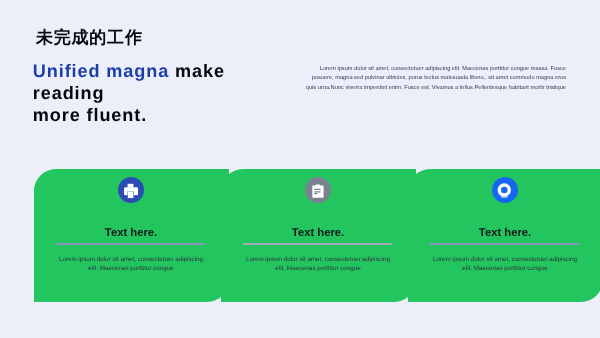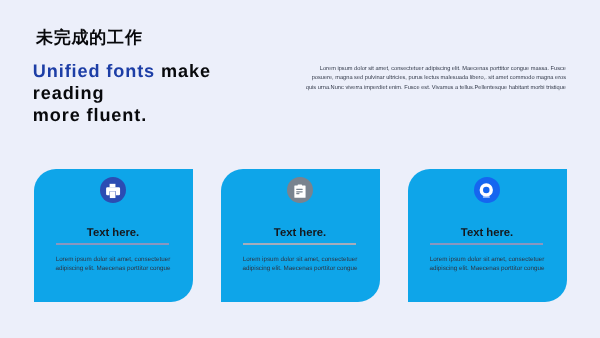--- a/index.html
+++ b/index.html
@@ -3,33 +3,33 @@
 <meta charset="utf-8">
 <style>
   html,body{margin:0;padding:0;}
   *{-webkit-font-smoothing:antialiased;text-rendering:geometricPrecision;}
   body{width:600px;height:338px;background:#ecefFa;font-family:"Liberation Sans",sans-serif;overflow:hidden;position:relative;}
   .slide{position:absolute;inset:0;background:#ecefFa;}
   .cn-title{position:absolute;left:36px;top:29px;font-size:17px;font-weight:bold;color:#08090c;letter-spacing:0.78px;line-height:18px;}
   .headline{position:absolute;left:32.8px;top:59.5px;font-size:18.1px;letter-spacing:0.9px;font-weight:bold;line-height:22px;color:#08090c;width:240px;}
   .headline .hl{color:#1d3ea6;}
   .lead{position:absolute;left:302px;top:65.2px;width:264px;font-size:5.67px;line-height:9.25px;color:#333a4a;text-align:right;}
-  .card{position:absolute;top:169px;width:159px;height:133px;background:#0ea5e9;border-radius:22px 0 22px 0;}
+  .card{position:absolute;top:169px;width:159px;height:133px;background:#22c55e;border-radius:22px 0 22px 0;padding-left:36px;}
   .card.c1{left:33.5px;} .card.c2{left:220.5px;} .card.c3{left:407.5px;}
   .circle{position:absolute;left:50%;transform:translateX(-50%);top:8px;width:26px;height:26px;border-radius:50%;display:flex;align-items:center;justify-content:center;}
   .cardtitle{position:absolute;left:0;right:0;top:59px;text-align:center;font-size:11.25px;line-height:11px;font-weight:bold;color:#15171c;}
   .rule{position:absolute;left:22.6px;right:23.7px;top:74.3px;height:1.5px;}
   .cardbody{position:absolute;left:20.5px;right:20.5px;top:86.2px;text-align:center;font-size:6.25px;line-height:9.3px;color:#2e3442;}
 </style>
 </head>
 <body>
 
 <div class="slide">
   <div class="cn-title">未完成的工作</div>
-  <div class="headline"><span class="hl">Unified fonts</span><span> make reading<br>more fluent.</span></div>
+  <div class="headline"><span class="hl">Unified magna</span><span> make reading<br>more fluent.</span></div>
   <div class="lead">Lorem ipsum dolor sit amet, consectetuer adipiscing elit. Maecenas porttitor congue massa. Fusce posuere, magna sed pulvinar ultricies, purus lectus malesuada libero,. sit amet commodo magna eros quis urna.Nunc viverra imperdiet enim. Fusce est. Vivamus a tellus.Pellentesque habitant morbi tristique</div>
 
   <div class="card c1">
     <div class="circle" style="background: rgb(43, 76, 179);">
         <svg viewBox="0 0 16 16" width="26" height="26">
           <path fill="#fff" d="M5.9 4.2h3.6v2.2H5.9z"></path>
           <path fill="#fff" d="M4.55 6.3h7.0a.8.8 0 0 1 .8.8v3.4a.8.8 0 0 1-.8.8H9.8V8.7H5.85v2.6H4.55a.8.8 0 0 1-.8-.8V7.1a.8.8 0 0 1 .8-.8z"></path>
           <path fill="#fff" d="M6.05 8.86h3.45v4.1H6.05z"></path>
         </svg>
       </div>

